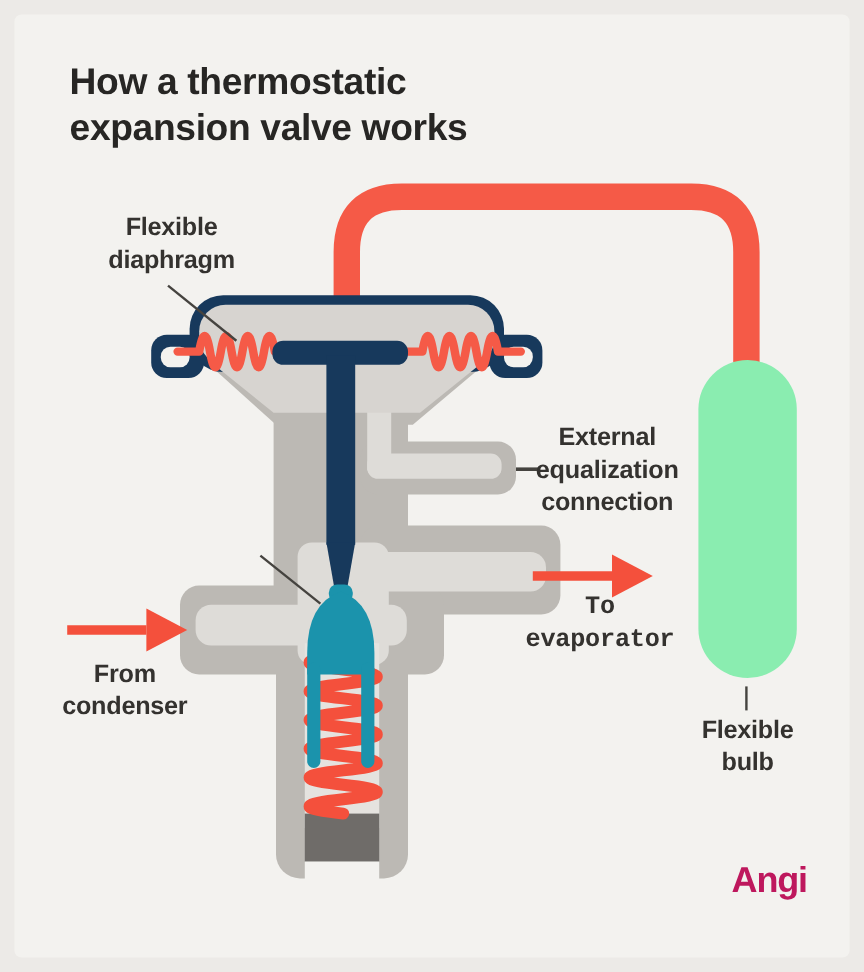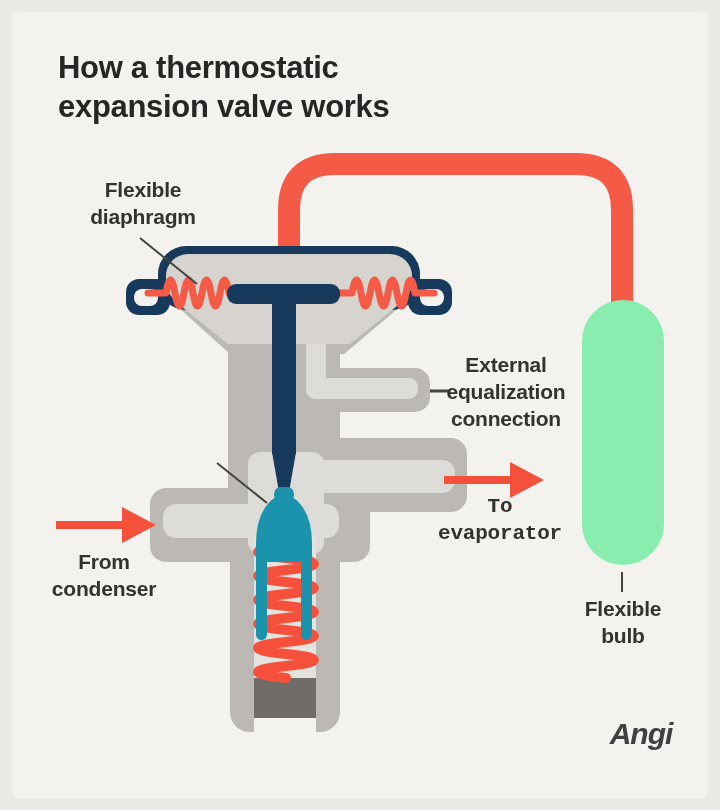--- a/index.html
+++ b/index.html
@@ -27,21 +27,21 @@
   }
   .lbl-flexible{left:48px;top:176px;}
   .lbl-external{left:411px;top:351px;}
   .lbl-poppet{left:50px;top:449px;}
   .lbl-toevap{left:405px;top:493px;font-family:Liberation Mono, monospace;}
   .lbl-fromcond{left:9px;top:548px;}
   .lbl-sensing{left:528px;top:595px;}
   .logo{
     position:absolute;left:586px;top:717px;width:110px;
     text-align:center;font-size:30px;font-weight:800;
-    color:#404040;letter-spacing:-1px;font-style:italic;
+    color:#be185d;letter-spacing:-1px;
   }
 </style>
 </head>
 <body>
 
 <div class="card"></div>
 
 <div class="stage">
 
   <svg width="720" height="810" viewBox="0 0 720 810">

